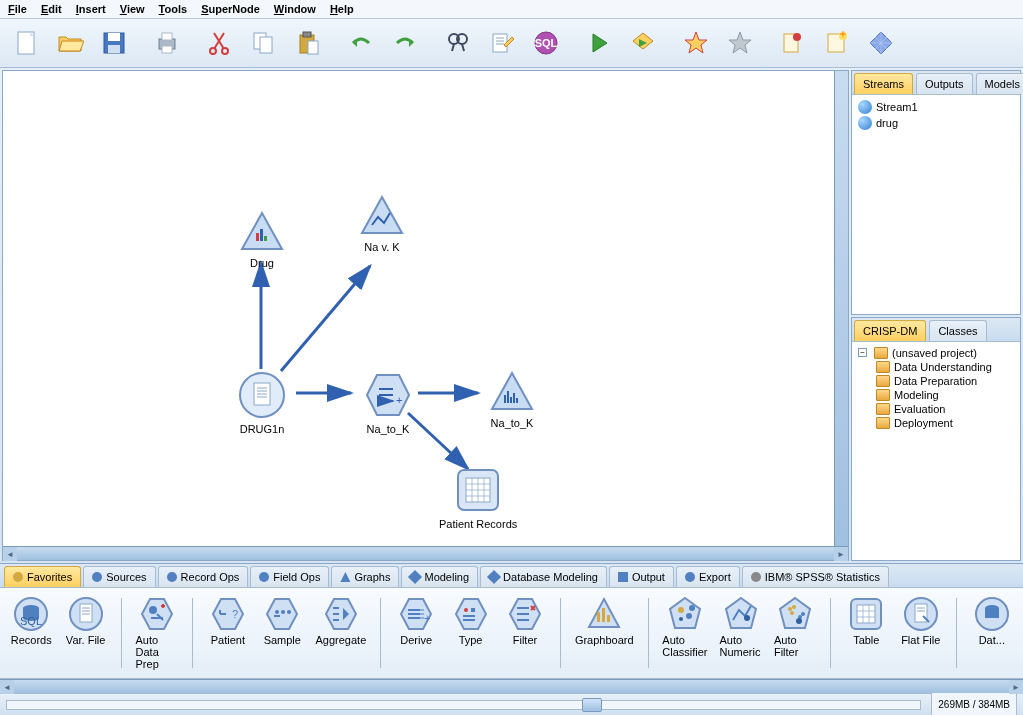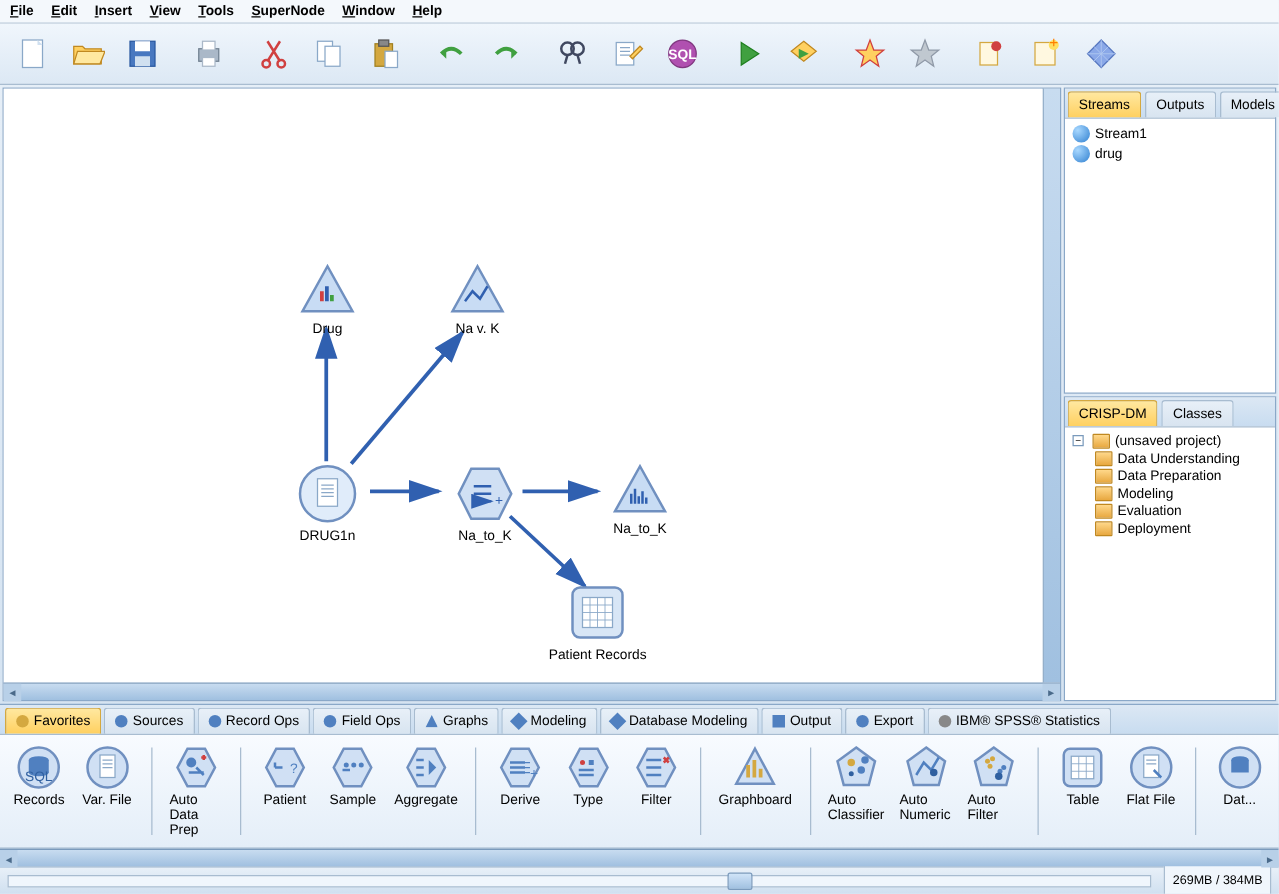--- a/index.html
+++ b/index.html
@@ -208,21 +208,21 @@
         <div class="node" style="left:235px;top:140px">
           <svg width="48" height="42">
               <path d="M24 2 L44 38 L4 38 Z" fill="#c8dcf4" stroke="#7090c0" stroke-width="2"></path>
               <rect x="18" y="22" width="3" height="8" fill="#d04040"></rect>
               <rect x="22" y="18" width="3" height="12" fill="#3060b0"></rect>
               <rect x="26" y="25" width="3" height="5" fill="#40a040"></rect>
             </svg>
           <span class="node-label">Drug</span>
         </div>
 
-        <div class="node" style="left:355px;top:140px">
+        <div class="node" style="left:355px;top:124px">
           <svg width="48" height="42">
               <path d="M24 2 L44 38 L4 38 Z" fill="#c8dcf4" stroke="#7090c0" stroke-width="2"></path>
               <path d="M14 30 L20 22 L26 28 L32 18" fill="none" stroke="#3060b0" stroke-width="2"></path>
             </svg>
           <span class="node-label">Na v. K</span>
         </div>
 
         <div class="node" style="left:235px;top:300px">
           <svg width="48" height="48">
               <circle cx="24" cy="24" r="22" fill="#e0ecfa" stroke="#7090c0" stroke-width="2"></circle>

